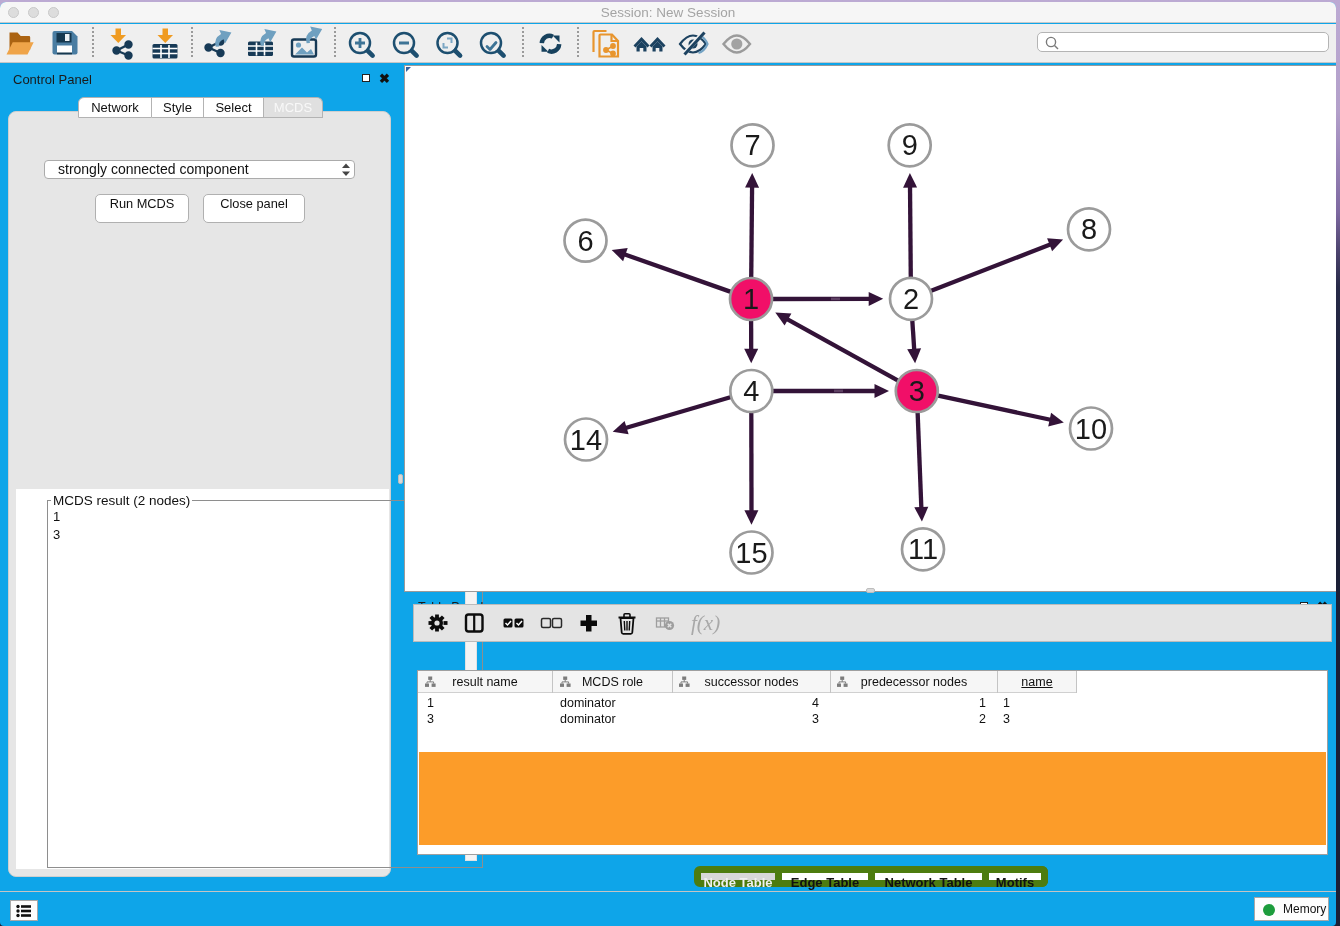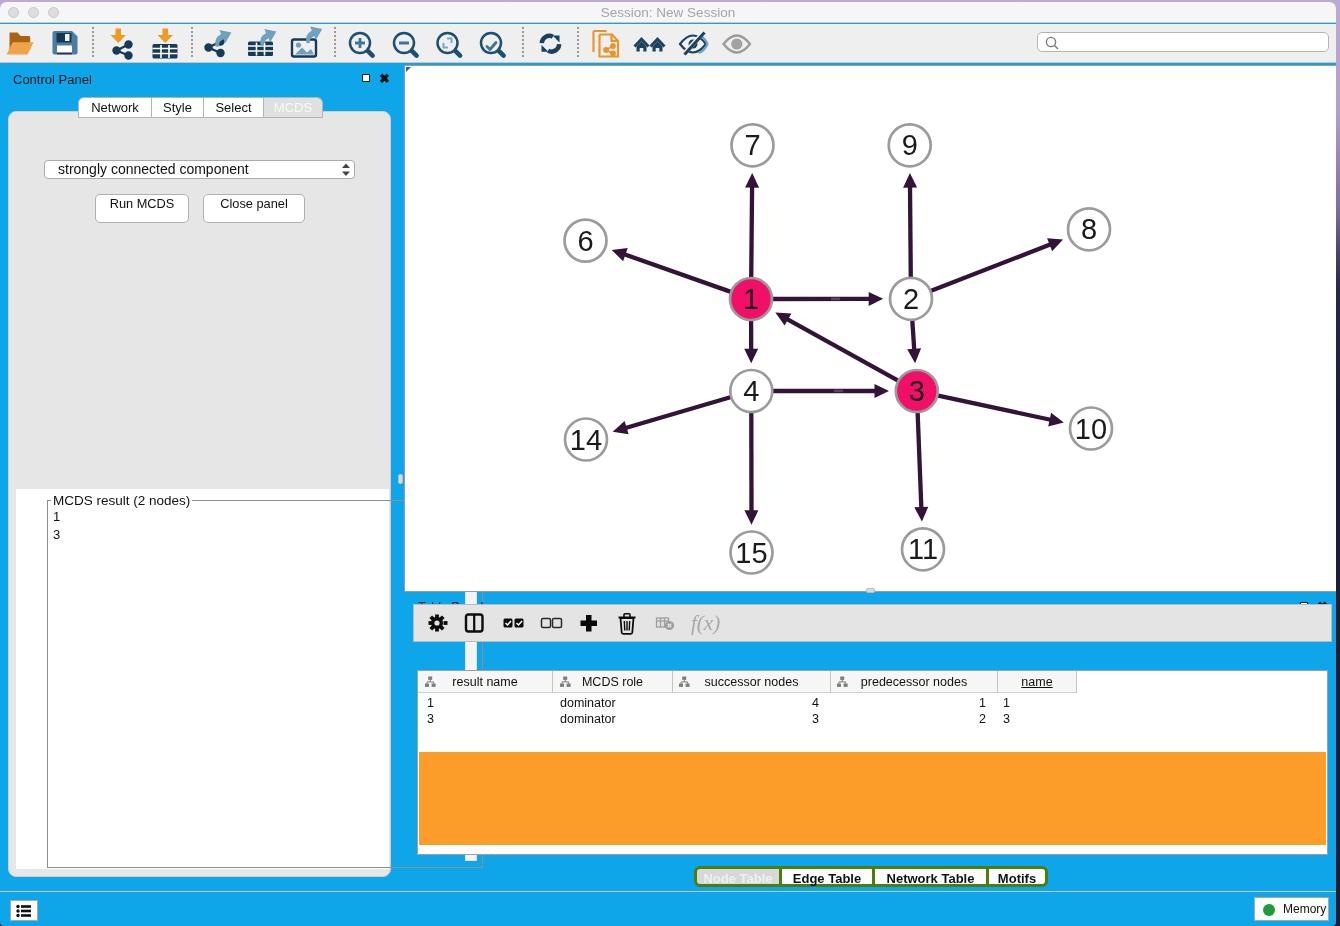--- a/index.html
+++ b/index.html
@@ -36,21 +36,21 @@
 #nettitle { position:absolute; left:0; top:0; width:931px; height:21px; background:linear-gradient(180deg,#f7f7f7,#d8d8d8); border-bottom:1px solid #9a9a9a; }
 #nettitle-text { position:absolute; width:100%; text-align:center; top:4px; font-size:13.5px; font-weight:600; color:#111; }
 
 #tp-title { position:absolute; left:418px; top:598px; font-size:12.5px; color:#1a1a1a; }
 #tp-toolbar { position:absolute; left:413px; top:602px; width:919px; height:38px; background:#e4e4e4; border:1px solid #bbb; }
 #tablebox { position:absolute; left:417px; top:668px; width:911px; height:185px; background:#fff; border:1px solid #9f9f9f; }
 #theader { position:absolute; left:0; top:0; width:659px; height:22px; background:#f6f6f6; border-bottom:1px solid #d0d0d0; }
 .hcol { position:absolute; top:0; height:22px; border-right:1px solid #c4c4c4; font-size:12.5px; color:#111; text-align:center; line-height:22px; }
 .trow { position:absolute; font-size:12.5px; color:#111; height:16px; line-height:16px; }
 #orangeband { position:absolute; left:419px; top:750px; width:907px; height:93px; background:#fc9c29; }
-.btab { position:absolute; top:864px; height:21px; background:#fff; border:3px solid #4d7c0f; font-size:13px; font-weight:600; color:#111; text-align:center; line-height:20px; }
+.btab { position:absolute; top:864px; height:21px; background:#fff; border:7px solid #4d7c0f; font-size:13px; font-weight:600; color:#111; text-align:center; line-height:20px; }
 
 #statusline { position:absolute; left:0; top:889px; width:1336px; border-top:1px solid #c4c4c4; }
 #listbtn { position:absolute; left:10px; top:898px; width:28px; height:21px; background:#fdfdfd; border:1px solid #a8a8a8; }
 #membtn { position:absolute; left:1254px; top:895px; width:75px; height:24px; background:#fdfdfd; border:1px solid #a8a8a8; font-size:12px; color:#111;text-align:right; }
 </style>
 </head>
 <body>
 <div id="desktop"></div>
 <div id="appwin">
   <div id="titlebar">

